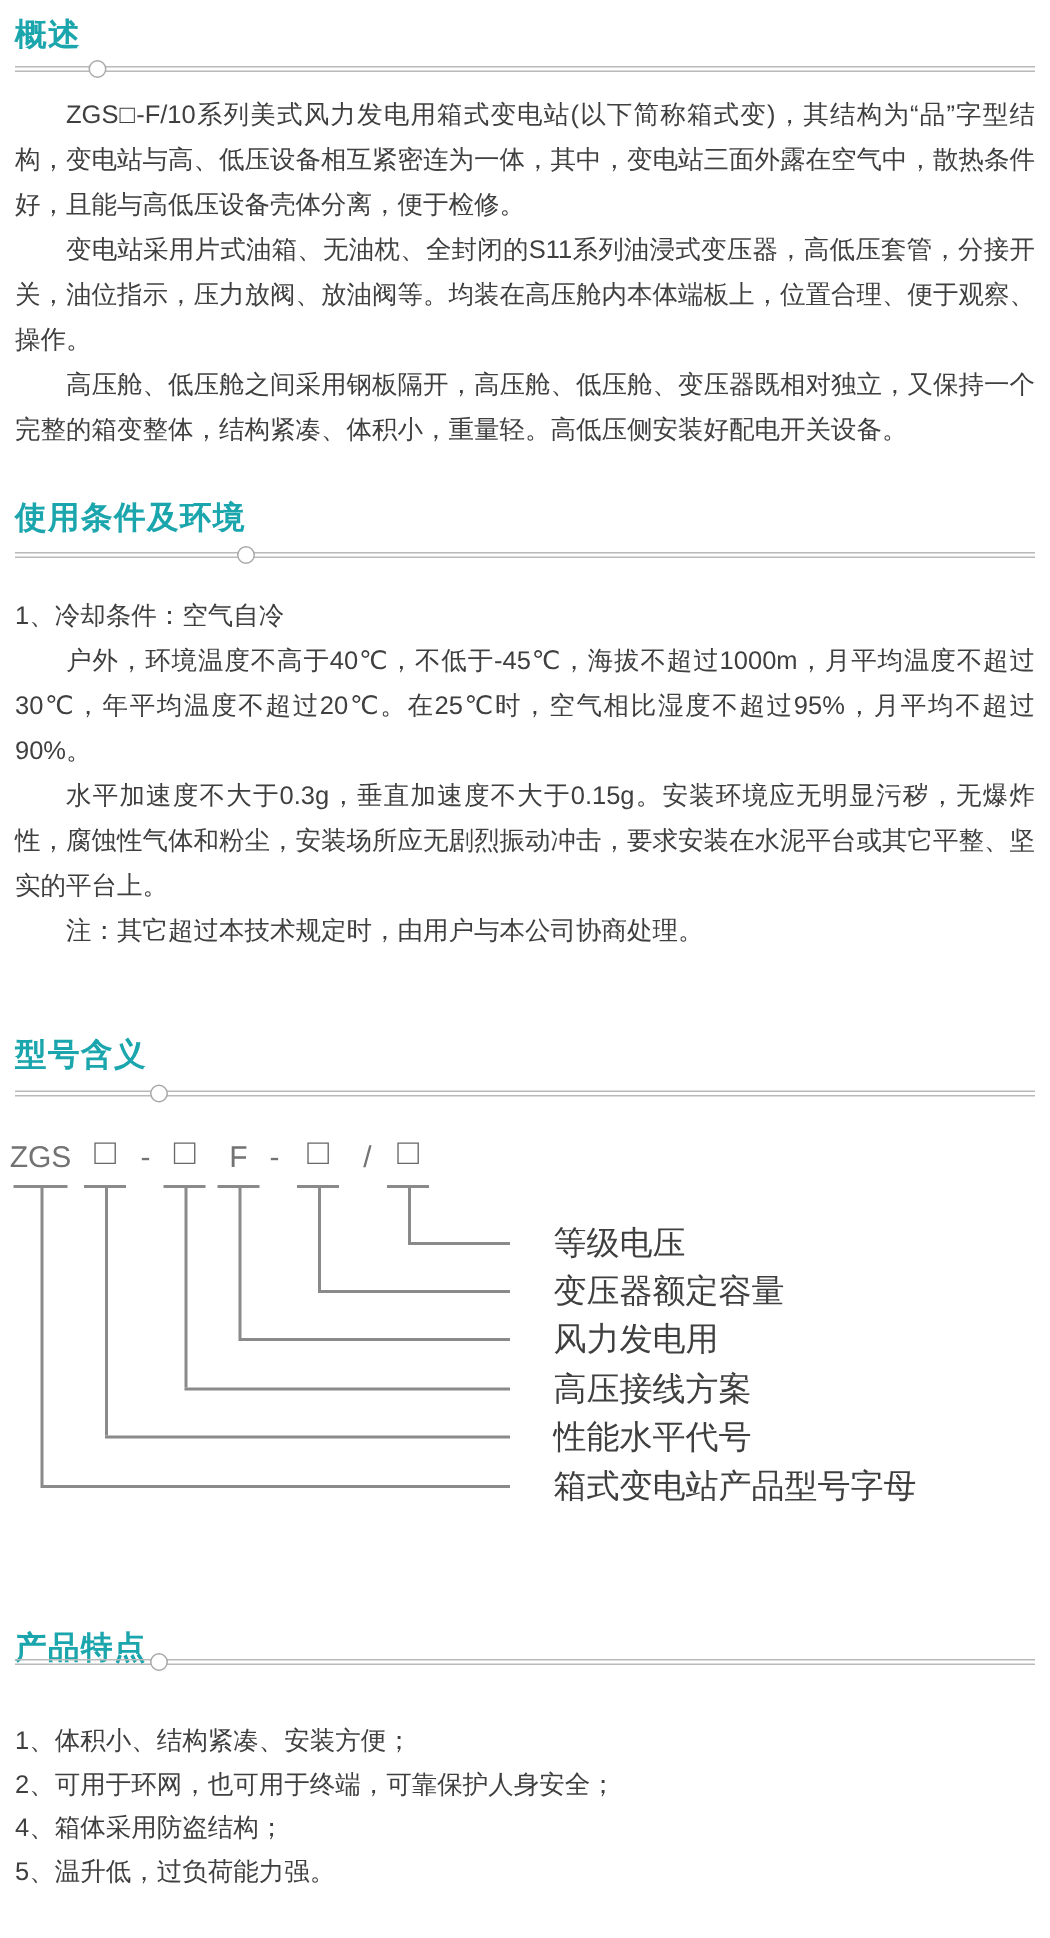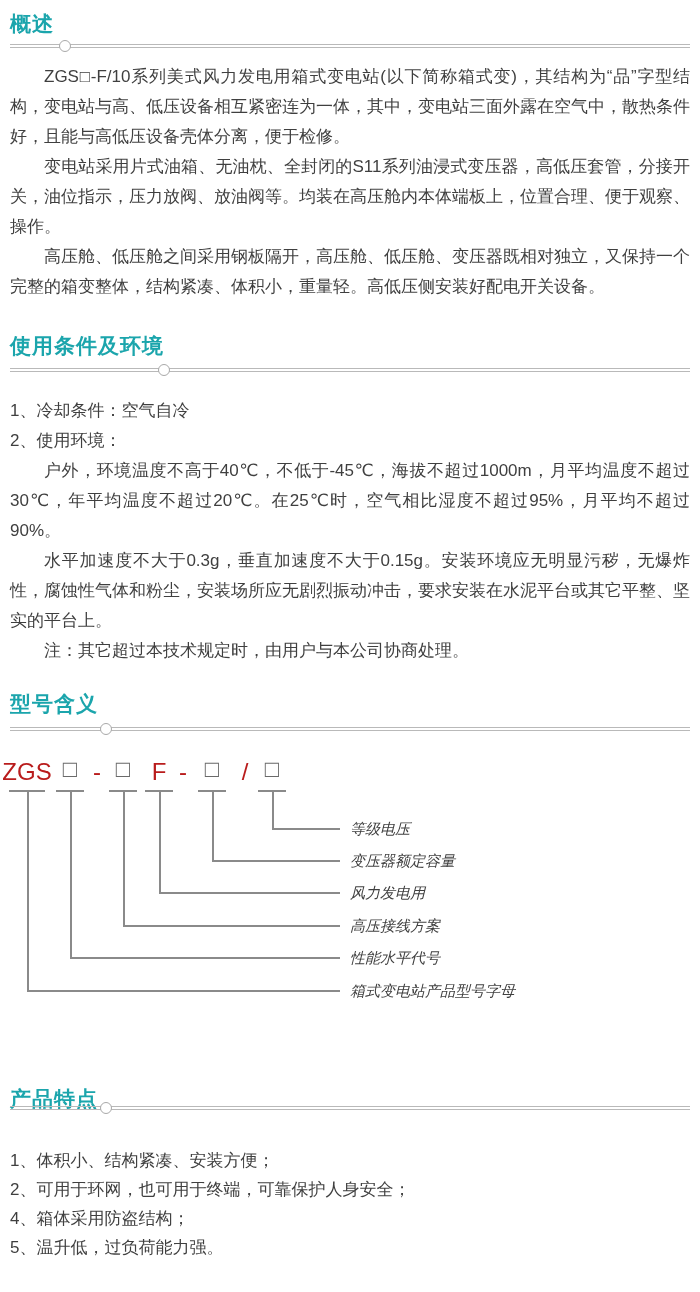--- a/index.html
+++ b/index.html
@@ -30,29 +30,29 @@
   .ind{text-indent:2em;}
   .listblock{
     position:absolute;left:10px;width:680px;
     font-size:17px;color:#3f3f3f;
   }
   .listblock .li{line-height:29px;}
   
   .diagram{position:absolute;left:0;top:756px;width:700px;height:260px;}
   .tok{
     position:absolute;top:4px;transform:translateX(-50%);
-    font-size:24px;color:#b91c1c;line-height:24px;white-space:nowrap;
+    font-size:20px;color:#737373;line-height:24px;white-space:nowrap;
   }
   .tok.sq{font-size:24px;color:#6a6a6a;top:1px;}
   .hline{position:absolute;height:2px;background:#8a8a8a;}
   .hline.thin{height:1.5px;}
   .vline{position:absolute;width:1.5px;background:#8a8a8a;}
   .dlabel{
-    position:absolute;left:350px;
-    font-size:15px;color:#3f3f3f;line-height:22px;white-space:nowrap;font-style:italic;
+    position:absolute;left:369px;
+    font-size:22px;color:#3f3f3f;line-height:22px;white-space:nowrap;
   }
 </style>
 </head>
 <body>
 
 <div class="sec-title" style="top:12px;">概述</div>
 <div class="divider" style="top:44px;">
   <span class="knob" style="left:49px;"></span>
 </div>
 <div class="bodyblock" style="top:62px;">
@@ -60,21 +60,20 @@
   <p class="ind">变电站采用片式油箱、无油枕、全封闭的S11系列油浸式变压器，高低压套管，分接开关，油位指示，压力放阀、放油阀等。均装在高压舱内本体端板上，位置合理、便于观察、操作。</p>
   <p class="ind">高压舱、低压舱之间采用钢板隔开，高压舱、低压舱、变压器既相对独立，又保持一个完整的箱变整体，结构紧凑、体积小，重量轻。高低压侧安装好配电开关设备。</p>
 </div>
 
 <div class="sec-title" style="top:334px;">使用条件及环境</div>
 <div class="divider" style="top:368px;">
   <span class="knob" style="left:148px;"></span>
 </div>
 <div class="bodyblock" style="top:396px;">
   <p>1、冷却条件：空气自冷</p>
-  <p>2、使用环境：</p>
   <p class="ind">户外，环境温度不高于40℃，不低于-45℃，海拔不超过1000m，月平均温度不超过30℃，年平均温度不超过20℃。在25℃时，空气相比湿度不超过95%，月平均不超过90%。</p>
   <p class="ind">水平加速度不大于0.3g，垂直加速度不大于0.15g。安装环境应无明显污秽，无爆炸性，腐蚀性气体和粉尘，安装场所应无剧烈振动冲击，要求安装在水泥平台或其它平整、坚实的平台上。</p>
   <p class="ind">注：其它超过本技术规定时，由用户与本公司协商处理。</p>
 </div>
 
 <div class="sec-title" style="top:692px;">型号含义</div>
 <div class="divider" style="top:727px;">
   <span class="knob" style="left:90px;"></span>
 </div>
 

